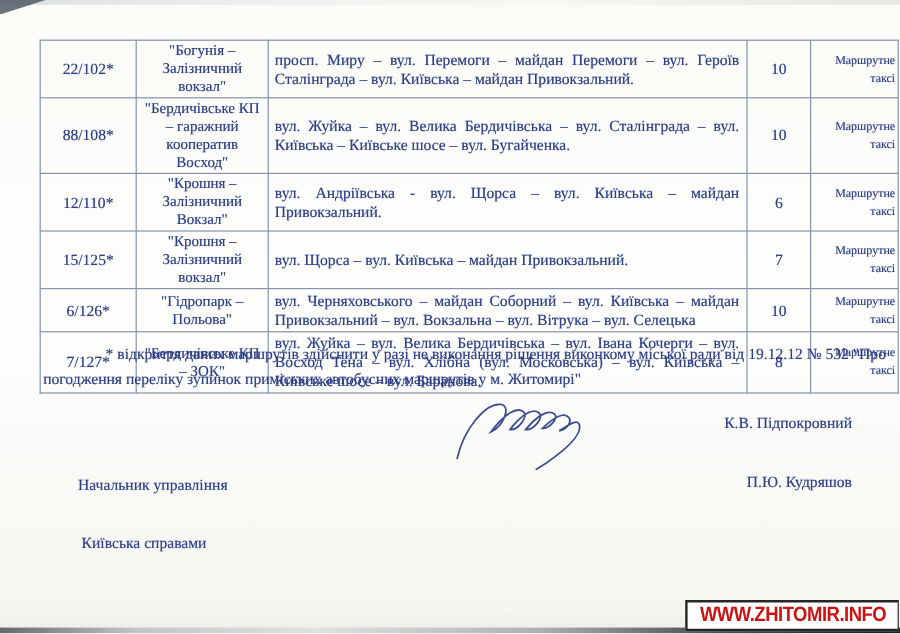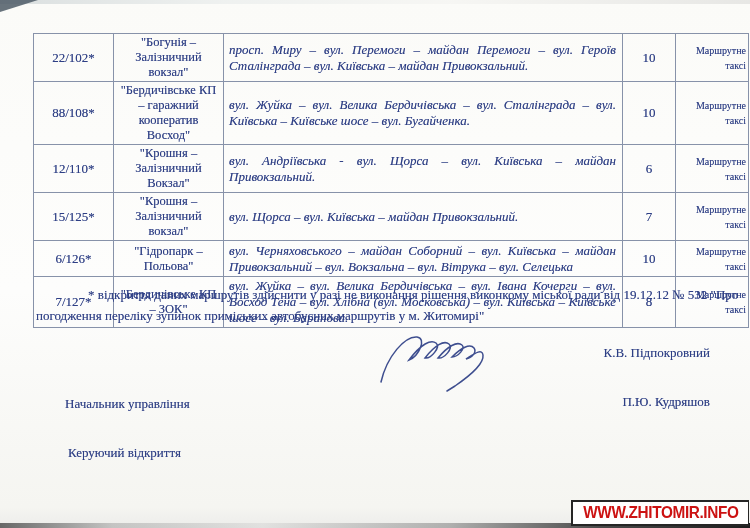--- a/index.html
+++ b/index.html
@@ -23,21 +23,21 @@
     border-collapse:collapse; table-layout:fixed;
     font-size:13px; line-height:16px;
   }
   table.routes td {
     border:1px solid #8792a9;
     vertical-align:middle;
     text-shadow:0 0 .6px rgba(46,63,133,.55);
   }
   td.c-code  { text-align:center; }
   td.c-name  { text-align:center; font-size:12.5px; line-height:15px; padding:1px 3px; }
-  td.c-route { text-align:justify; text-align-last:left; padding:1px 6px 1px 5px;font-style:italic; }
+  td.c-route { text-align:justify; text-align-last:left; padding:1px 6px 1px 5px; }
   td.c-count { text-align:center;margin-left:24px; }
   td.c-type  { text-align:right; font-size:10px; line-height:15px; padding:1px 2px; }
   tr.h44 { height:44px; } tr.h51 { height:51px; } tr.h36 { height:36px; }
   tr.h33 { height:33px; } tr.h50 { height:50px; }
   
   .note {
     position:absolute; left:36px; top:284px; width:710px;
     font-size:13px; line-height:21px; text-indent:52px;
     text-shadow:0 0 .6px rgba(46,63,133,.5);
   }
@@ -120,21 +120,21 @@
         <td class="c-count">8</td>
         <td class="c-type">Маршрутне таксі</td>
       </tr>
     </tbody>
   </table>
 
   <p class="note">* відкриття даних маршрутів здійснити у разі не виконання рішення виконкому міської ради від 19.12.12 № 532 "Про погодження переліку зупинок приміських автобусних маршрутів у м. Житомирі"</p>
 
   <span class="sig-label" id="sig-title-1">Начальник управління</span>
   <span class="sig-name" id="sig-name-1">К.В. Підпокровний</span>
-  <span class="sig-label" id="sig-title-2">Керуючий відкриття</span>
+  <span class="sig-label" id="sig-title-2">Київська справами</span>
   <span class="sig-name" id="sig-name-2">П.Ю. Кудряшов</span>
 
   <svg class="signature-svg" width="120" height="64" viewBox="0 0 120 64" fill="none">
     <path d="M6 52 C12 26 30 6 42 7 C52 8 44 26 34 30 C46 14 56 9 61 13 C66 17 56 29 50 28 C60 15 69 10 74 14 C79 18 69 29 63 28 C73 16 82 11 87 15 C91 18 83 27 77 27 C86 18 95 13 99 18 C102 22 97 28 91 29 C99 24 107 18 108 25 C109 33 96 45 80 56 L72 61" stroke="#2e3f85" stroke-width="1.5" stroke-linecap="round" opacity="0.92"></path>
   </svg>
 
   <div class="bottom-edge"></div>
 
   <div class="watermark">
     <span>WWW.ZHITOMIR.INFO</span>

